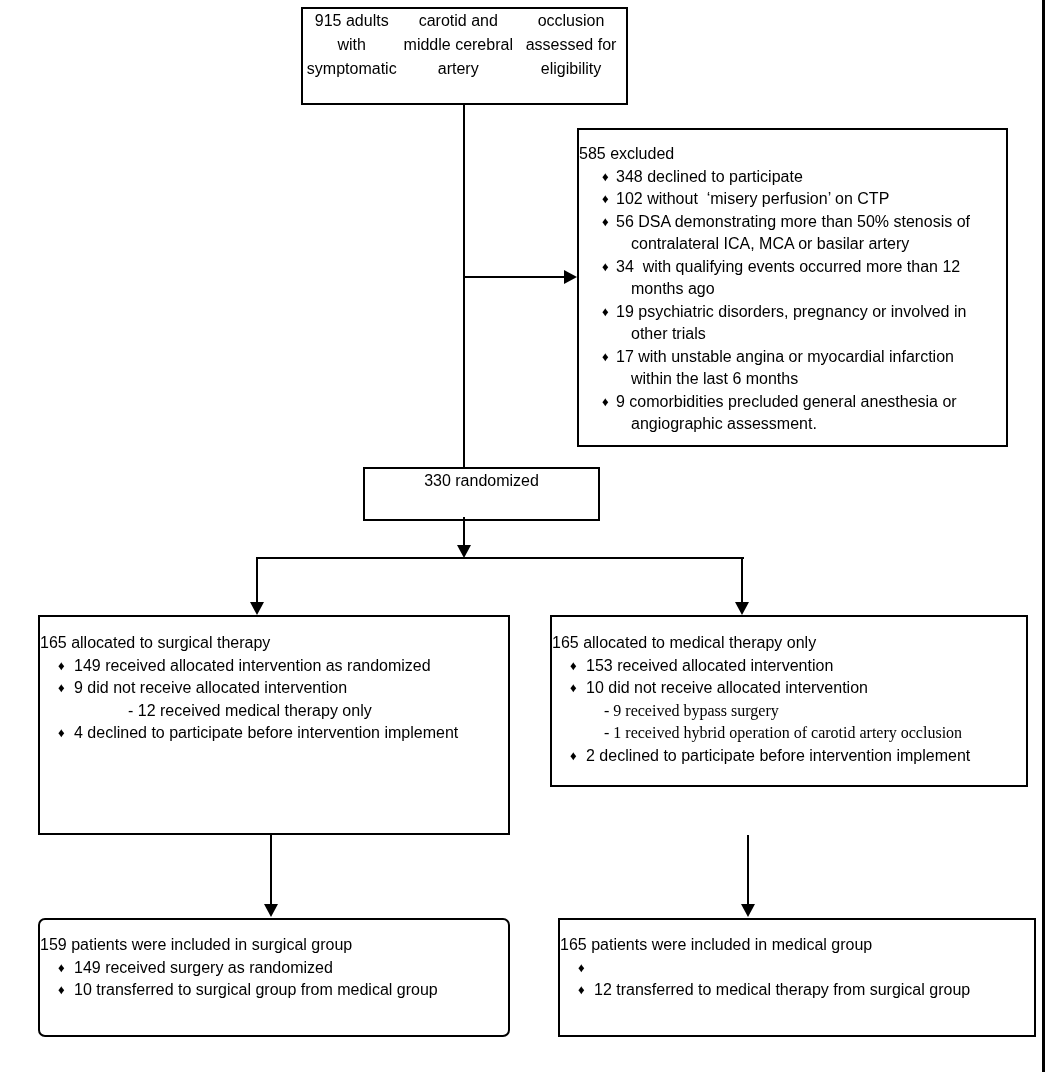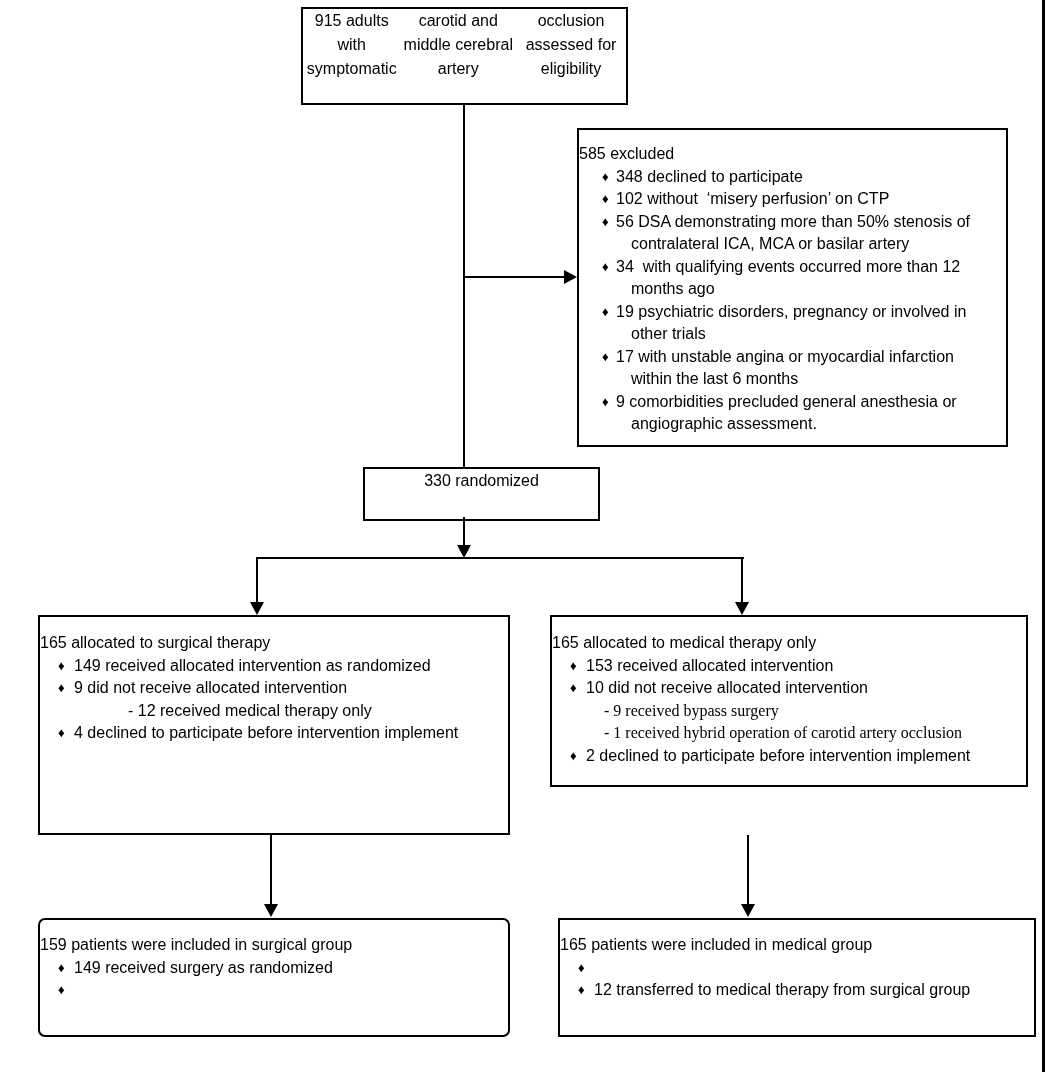--- a/index.html
+++ b/index.html
@@ -178,20 +178,21 @@
   <div class="tri tri-down" style="left:741px; top:904px;"></div>
 
   <div class="box alloc pad-top-14" style="left:38px; top:918px; width:472px; height:119px;border-radius:7px;">
     <div class="box-title">159 patients were included in surgical group</div>
     <div class="item">
       <span class="glyph">♦</span>
       <div class="itext">149 received surgery as randomized</div>
     </div>
     <div class="item">
       <span class="glyph">♦</span>
+      <div class="itext">10 transferred to surgical group from medical group</div>
     </div>
   </div>
 
   <div class="box alloc pad-top-14" style="left:558px; top:918px; width:478px; height:119px;">
     <div class="box-title">165 patients were included in medical group</div>
     <div class="item">
       <span class="glyph">♦</span>
     </div>
     <div class="item">
       <span class="glyph">♦</span>

